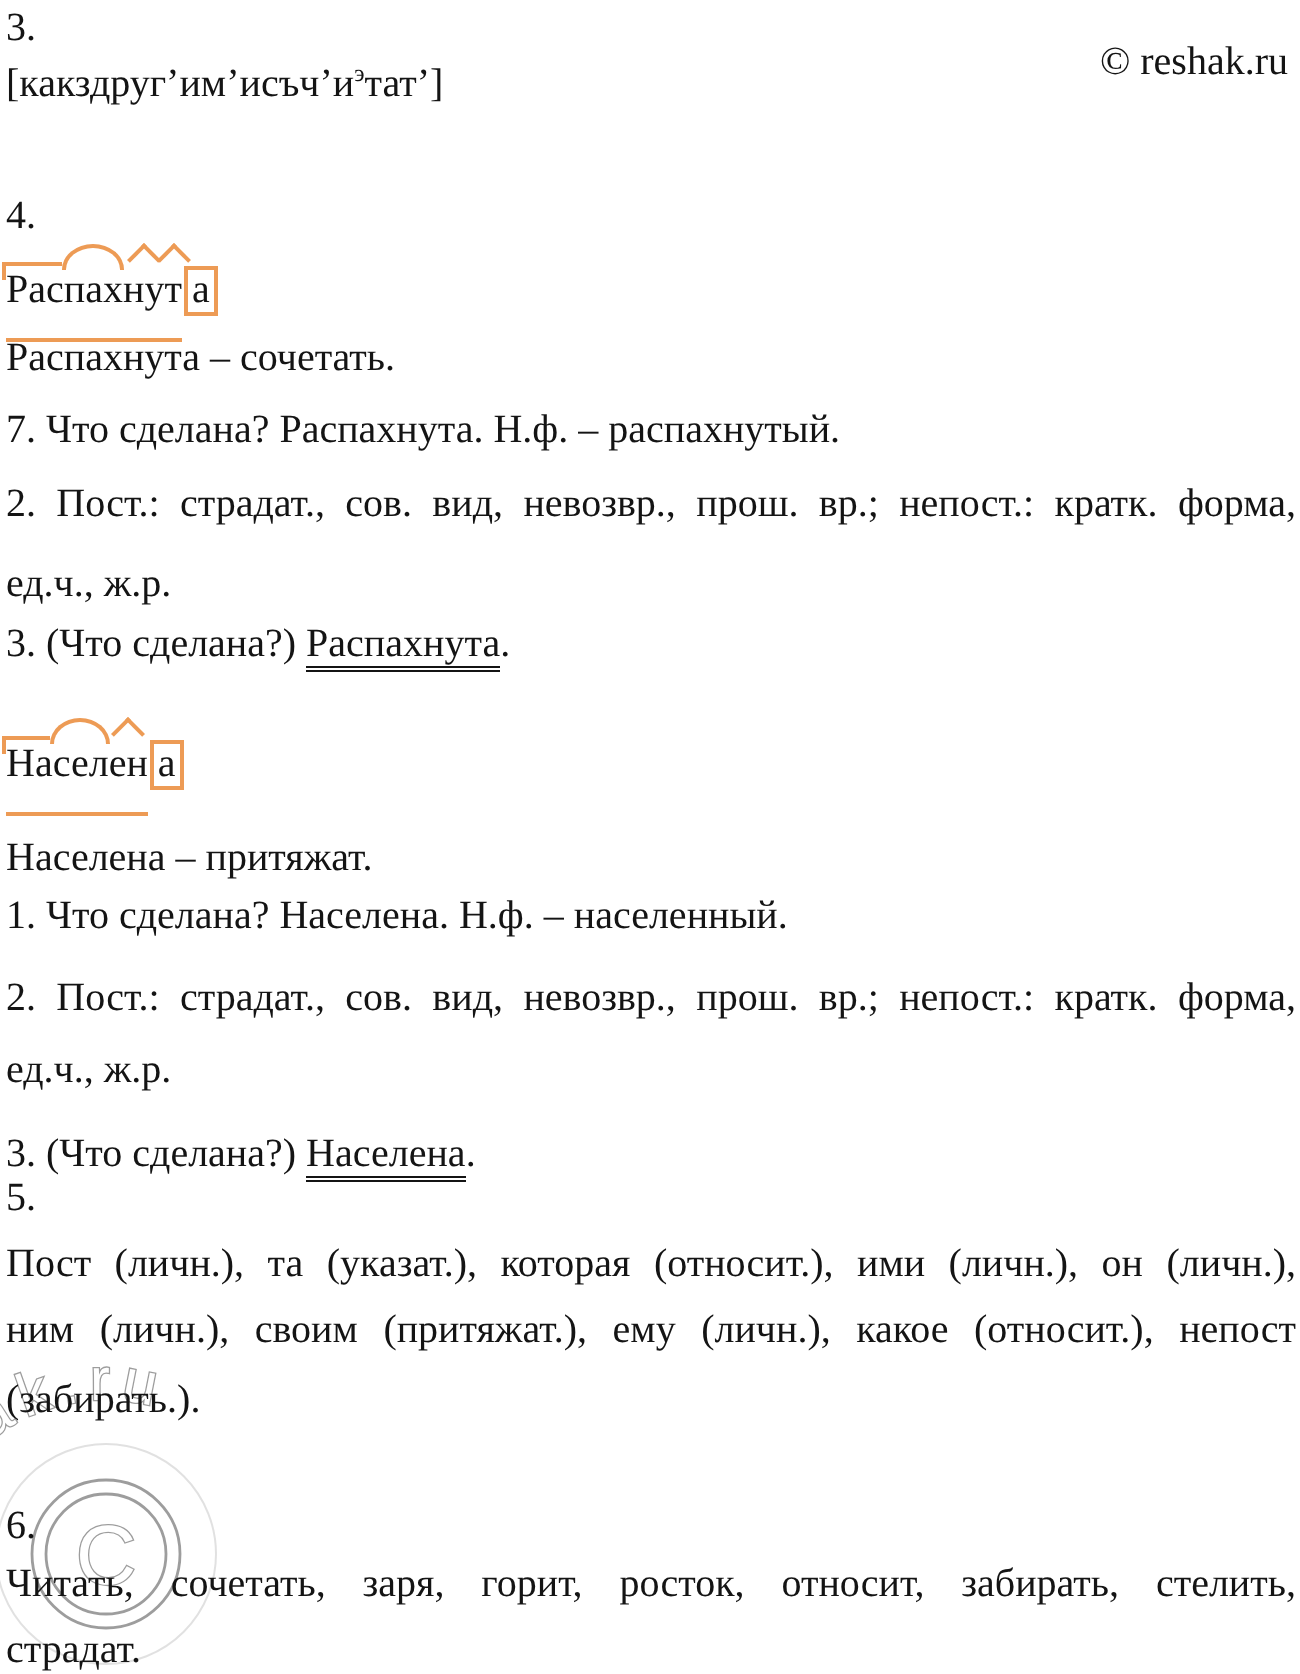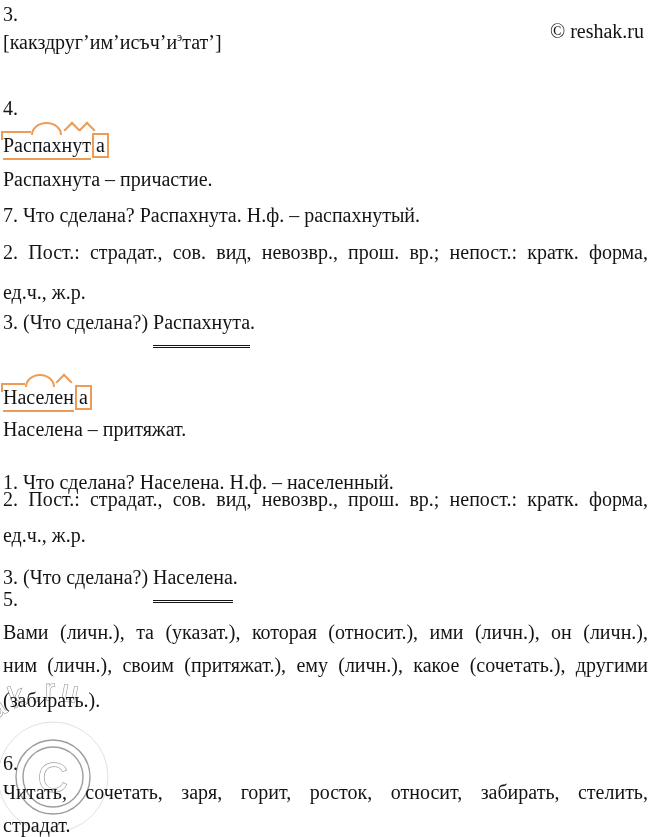--- a/index.html
+++ b/index.html
@@ -18,42 +18,42 @@
   }
   .abs{position:absolute;left:3px;font-size:20px;white-space:nowrap;}
   .just{width:645px;text-align:justify;text-align-last:justify;white-space:normal;}
   .copyright{left:auto;right:6px;top:20px;}
 
   
   .transcription sup{font-size:12px;line-height:0;}
 
   
   .word-block{position:absolute;left:3px;font-size:20px;}
-  .stem{display:inline-block;border-bottom:2px solid var(--orange);padding-bottom:1px;}
+  .stem{display:inline-block;border-bottom:2px solid var(--orange);padding-bottom:12px;}
   .morph{position:relative;display:inline-block;}
   .morph-prefix::before{
     content:"";position:absolute;left:-2px;right:1px;top:-3px;height:7px;
     border-top:2px solid var(--orange);border-left:2px solid var(--orange);
   }
   .morph-root::before{
     content:"";position:absolute;left:-1px;right:-1px;top:-12px;height:11px;
     border:2px solid var(--orange);border-bottom:none;
     border-radius:50% 50% 0 0 / 100% 100% 0 0;
   }
   .morph-suffix::before{
     content:"";position:absolute;left:50%;top:-10px;width:10px;height:10px;
     border-top:2px solid var(--orange);border-right:2px solid var(--orange);
     transform:translateX(-50%) rotate(-45deg);
   }
   .ending-box{
     display:inline-block;border:2px solid var(--orange);
     padding:0 2px;margin-left:1px;line-height:1.05;
   }
   
-  .dbl-underline{border-bottom:3px double var(--ink);padding-bottom:12px;}
+  .dbl-underline{border-bottom:3px double var(--ink);padding-bottom:0px;}
 
   
   .watermark{position:absolute;left:-45px;top:640px;pointer-events:none;}
   .watermark text{
     font-family:"Liberation Sans","DejaVu Sans",sans-serif;
     fill:#ffffff;stroke:var(--wm-gray);stroke-width:1.3;
     paint-order:stroke fill;
   }
 </style>
 </head>
@@ -74,34 +74,34 @@
 
 <div class="abs" style="top:3px">3.</div>
 <div class="abs copyright">© reshak.ru</div>
 
 <div class="abs transcription" style="top:31px"><span>[какздруг’им’исъч’и</span><sup>э</sup><span>тат’]</span></div>
 
 <div class="abs" style="top:97px">4.</div>
 
 <div class="word-block" style="top:133px"><span class="stem"><span class="morph morph-prefix">Рас</span><span class="morph morph-root">пах</span><span class="morph morph-suffix">ну</span><span class="morph morph-suffix">т</span></span><span class="ending-box">а</span></div>
 
-<div class="abs" style="top:168px">Распахнута – причастие.</div>
+<div class="abs" style="top:168px">Распахнута – сочетать.</div>
 <div class="abs" style="top:204px">7. Что сделана? Распахнута. Н.ф. – распахнутый.</div>
 <div class="abs just" style="top:241px">2. Пост.: страдат., сов. вид, невозвр., прош. вр.; непост.: кратк. форма,</div>
 <div class="abs" style="top:281px">ед.ч., ж.р.</div>
 <div class="abs" style="top:311px"><span>3. (Что сделана?) </span><span class="dbl-underline">Распахнута</span><span>.</span></div>
 
-<div class="word-block" style="top:385px"><span class="stem"><span class="morph morph-prefix">На</span><span class="morph morph-root">сел</span><span class="morph morph-suffix">ен</span></span><span class="ending-box">а</span></div>
+<div class="word-block" style="top:370px"><span class="stem"><span class="morph morph-prefix">На</span><span class="morph morph-root">сел</span><span class="morph morph-suffix">ен</span></span><span class="ending-box">а</span></div>
 
 <div class="abs" style="top:418px">Населена – притяжат.</div>
-<div class="abs" style="top:471px">1. Что сделана? Населена. Н.ф. – населенный.</div>
+<div class="abs" style="top:447px">1. Что сделана? Населена. Н.ф. – населенный.</div>
 <div class="abs just" style="top:488px">2. Пост.: страдат., сов. вид, невозвр., прош. вр.; непост.: кратк. форма,</div>
 <div class="abs" style="top:524px">ед.ч., ж.р.</div>
 <div class="abs" style="top:566px"><span>3. (Что сделана?) </span><span class="dbl-underline">Населена</span><span>.</span></div>
 
 <div class="abs" style="top:588px">5.</div>
-<div class="abs just" style="top:621px">Вами (личн.), та (указат.), которая (относит.), ими (личн.), он (личн.),</div>
-<div class="abs just" style="top:654px">ним (личн.), своим (притяжат.), ему (личн.), какое (сочетать.), другими</div>
+<div class="abs just" style="top:621px">Пост (личн.), та (указат.), которая (относит.), ими (личн.), он (личн.),</div>
+<div class="abs just" style="top:654px">ним (личн.), своим (притяжат.), ему (личн.), какое (относит.), непост</div>
 <div class="abs" style="top:689px">(забирать.).</div>
 
 <div class="abs" style="top:752px">6.</div>
 <div class="abs just" style="top:781px">Читать, сочетать, заря, горит, росток, относит, забирать, стелить,</div>
 <div class="abs" style="top:814px">страдат.</div>
 
 </body></html>

